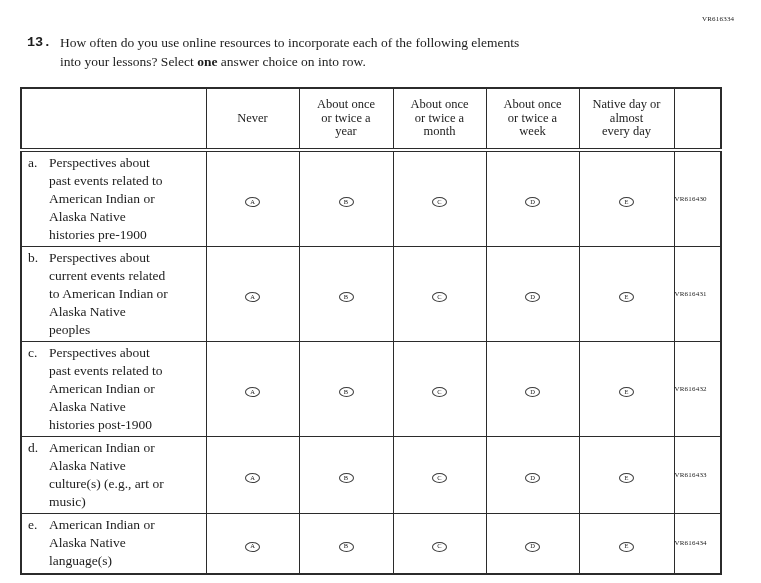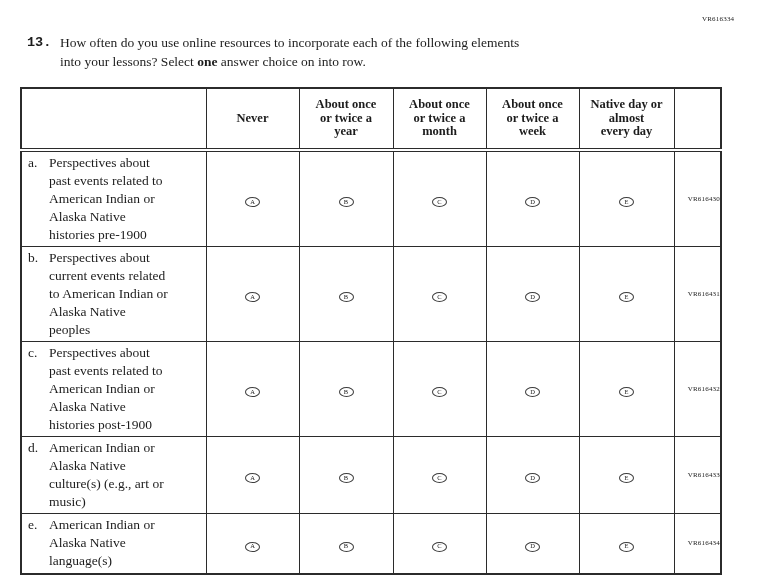--- a/index.html
+++ b/index.html
@@ -59,21 +59,21 @@
   }
   .survey-grid th,
   .survey-grid td {
     border: 1.4px solid #2b2b2b;
     padding: 0;
   }
   .survey-grid thead th {
     height: 59px;
     border-bottom: 4px double #2b2b2b;
     font-size: 12.5px;
-    font-weight: bold;
+    font-weight: normal;
     line-height: 13.5px;
     text-align: center;
     vertical-align: middle;
     white-space: pre-line;
   }
   .stub-cell {
     vertical-align: top;
   }
   .stub-inner {
     display: flex;
@@ -100,21 +100,21 @@
     height: 10px;
     border: 1px solid #3c3c3c;
     border-radius: 50%;
     font-size: 6.5px;
     line-height: 1;
     color: #222;
     cursor: pointer;
     box-sizing: border-box;
   }
   .code-cell {
-    text-align: right;
+    text-align: left;
     vertical-align: middle;
     font-size: 7px;
     letter-spacing: 0.2px;
     color: #222;
   }
 </style>
 </head>
 <body>
 
 <div class="question-number">13.</div>

